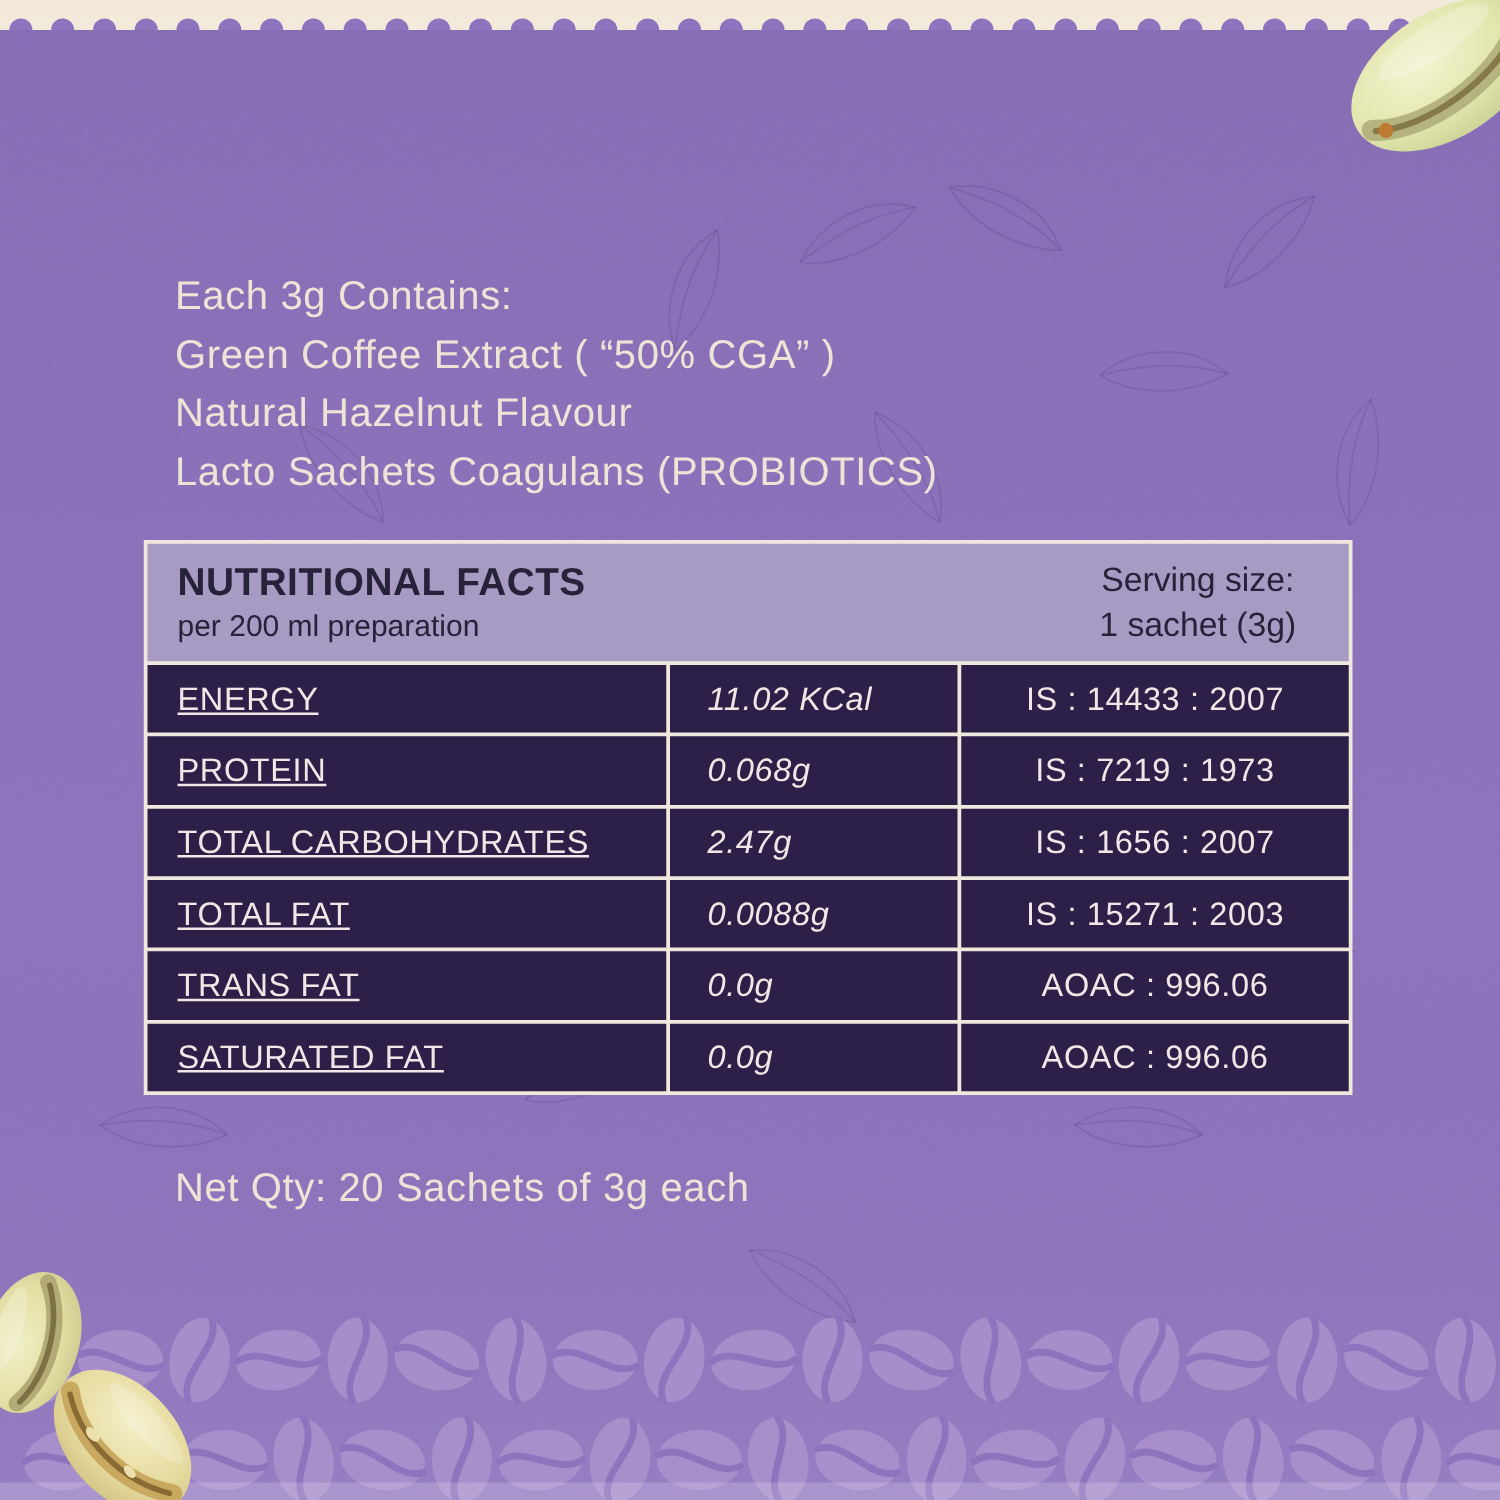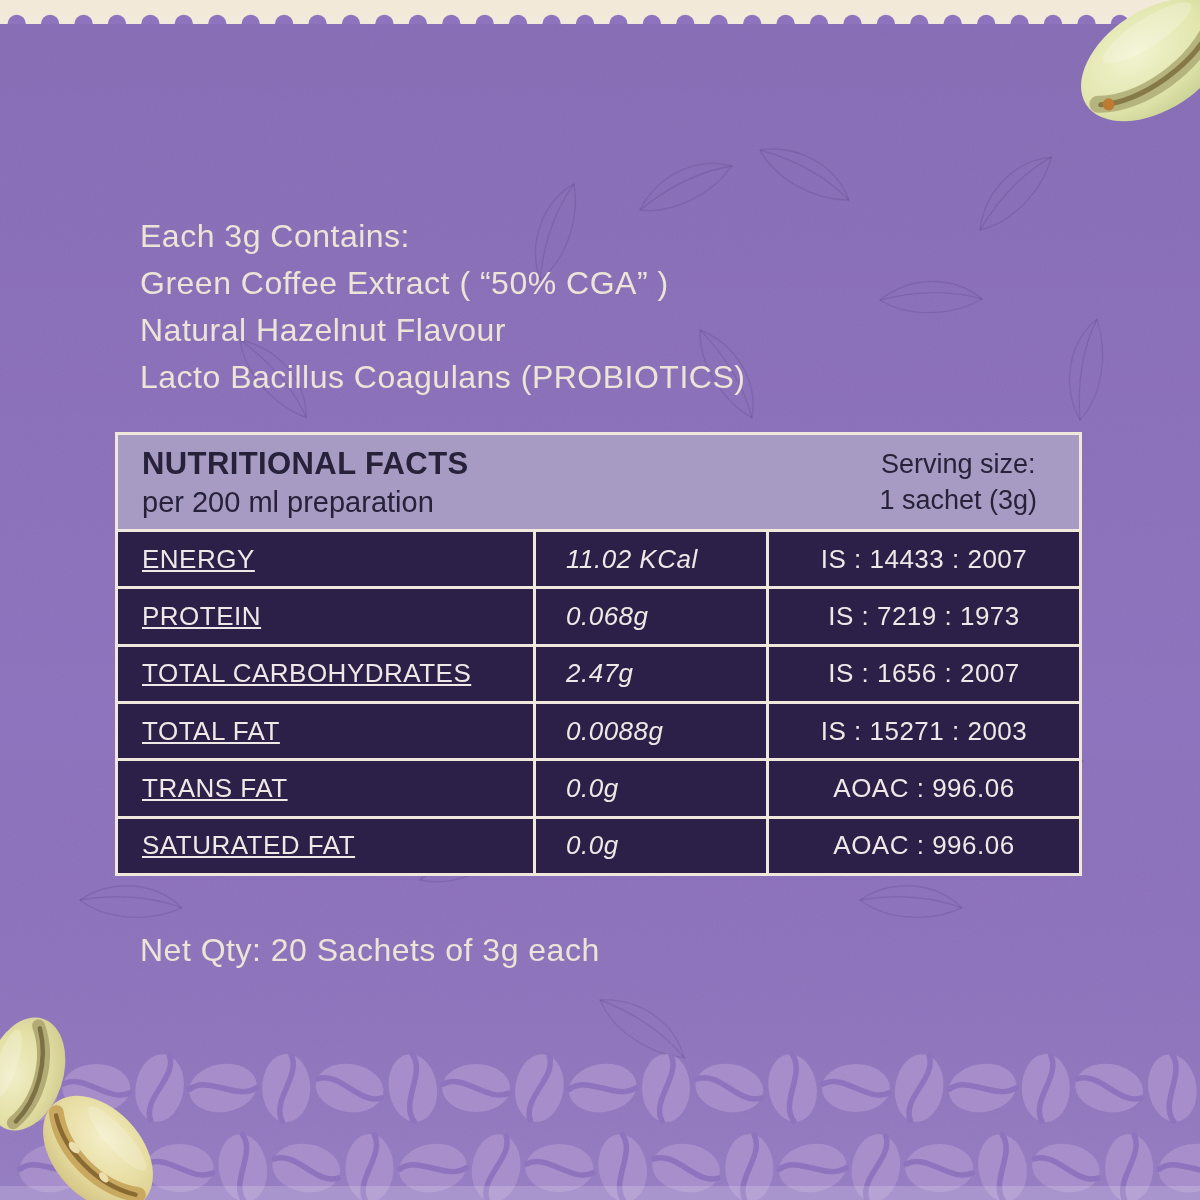--- a/index.html
+++ b/index.html
@@ -26,21 +26,21 @@
     grid-template-rows:94px repeat(6,1fr);
     gap:3px;padding:3px;box-sizing:border-box;
     background:var(--bcream,#f0e8dc);
   }
   .thead{
     grid-column:1/-1;background:var(--lavender,#a89bc3);
     display:flex;justify-content:space-between;align-items:center;
     padding:0 42px 0 24px;color:var(--tdark,#27213a);
   }
   .thead .t-title{font-size:31px;font-weight:600;letter-spacing:.4px;}
-  .thead .t-sub{font-size:29px;margin-top:4px;}
+  .thead .t-sub{font-size:24px;margin-top:4px;}
   .thead .serving{text-align:center;font-size:27px;line-height:36px;}
   .cell{
     background:var(--dark,#2d2048);color:#efe8e6;
     display:flex;align-items:center;font-size:26px;letter-spacing:.5px;
   }
   .cell.c-name{padding-left:24px;text-decoration:underline;}
   .cell.c-val{padding-left:30px;font-style:italic;}
   .cell.c-std{justify-content:center;}
   
   .netqty{
@@ -334,21 +334,21 @@
       </g>
     </g>
   <rect x="0" y="1186" width="1200" height="14" fill="rgba(255,255,255,0.18)"></rect>
   <rect x="0" y="15" width="1200" height="1185" filter="url(#grain)"></rect>
 </svg>
 
 <div class="intro">
   <div>Each 3g Contains:</div>
   <div>Green Coffee Extract ( “50% CGA” )</div>
   <div>Natural Hazelnut Flavour</div>
-  <div>Lacto Bacillus Coagulans (PROBIOTICS)</div>
+  <div>Lacto Sachets Coagulans (PROBIOTICS)</div>
 </div>
 
 <div class="nutri-table">
   <div class="thead">
     <div>
       <div class="t-title">NUTRITIONAL FACTS</div>
       <div class="t-sub">per 200 ml preparation</div>
     </div>
     <div class="serving">
       <div>Serving size:</div>

